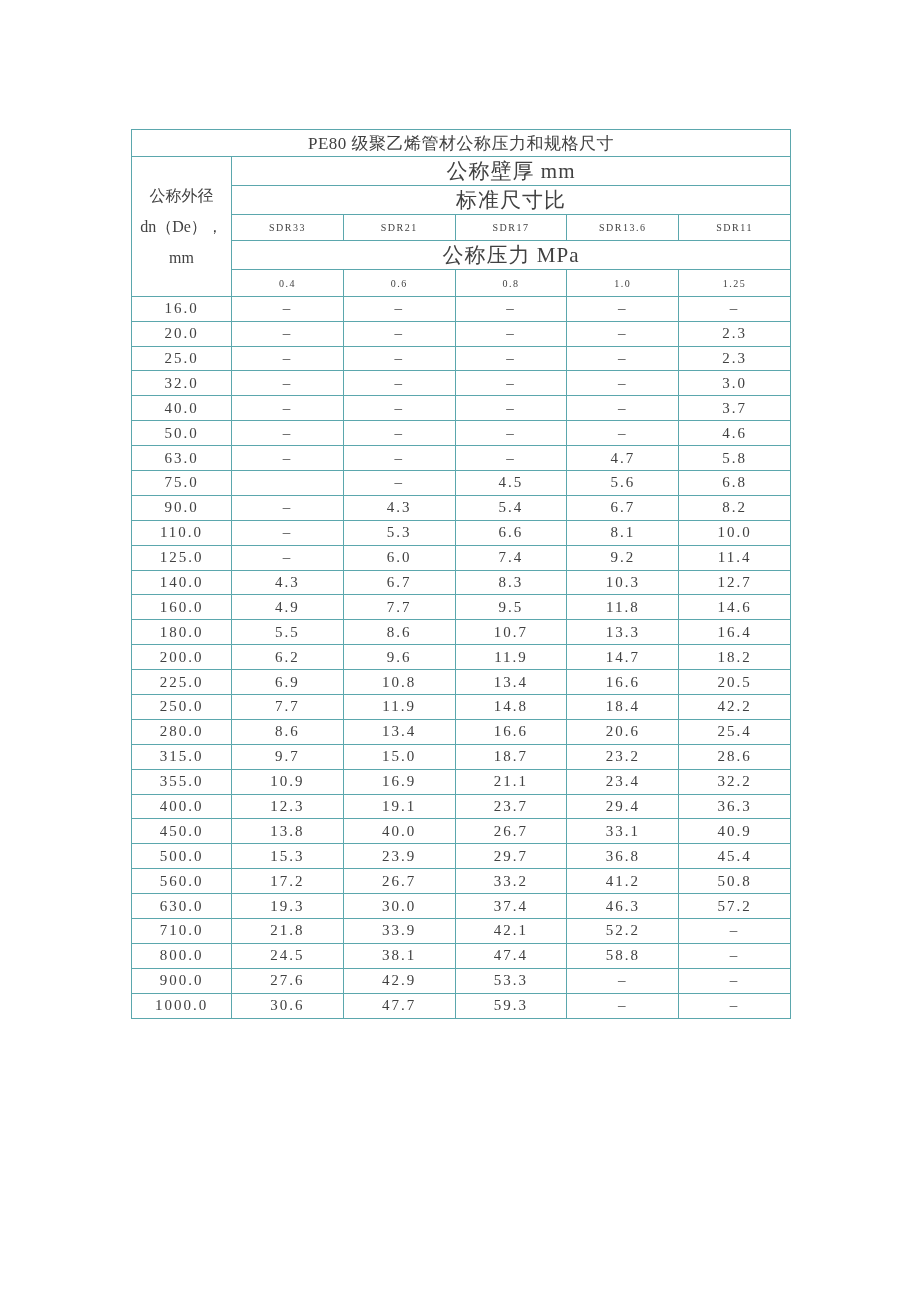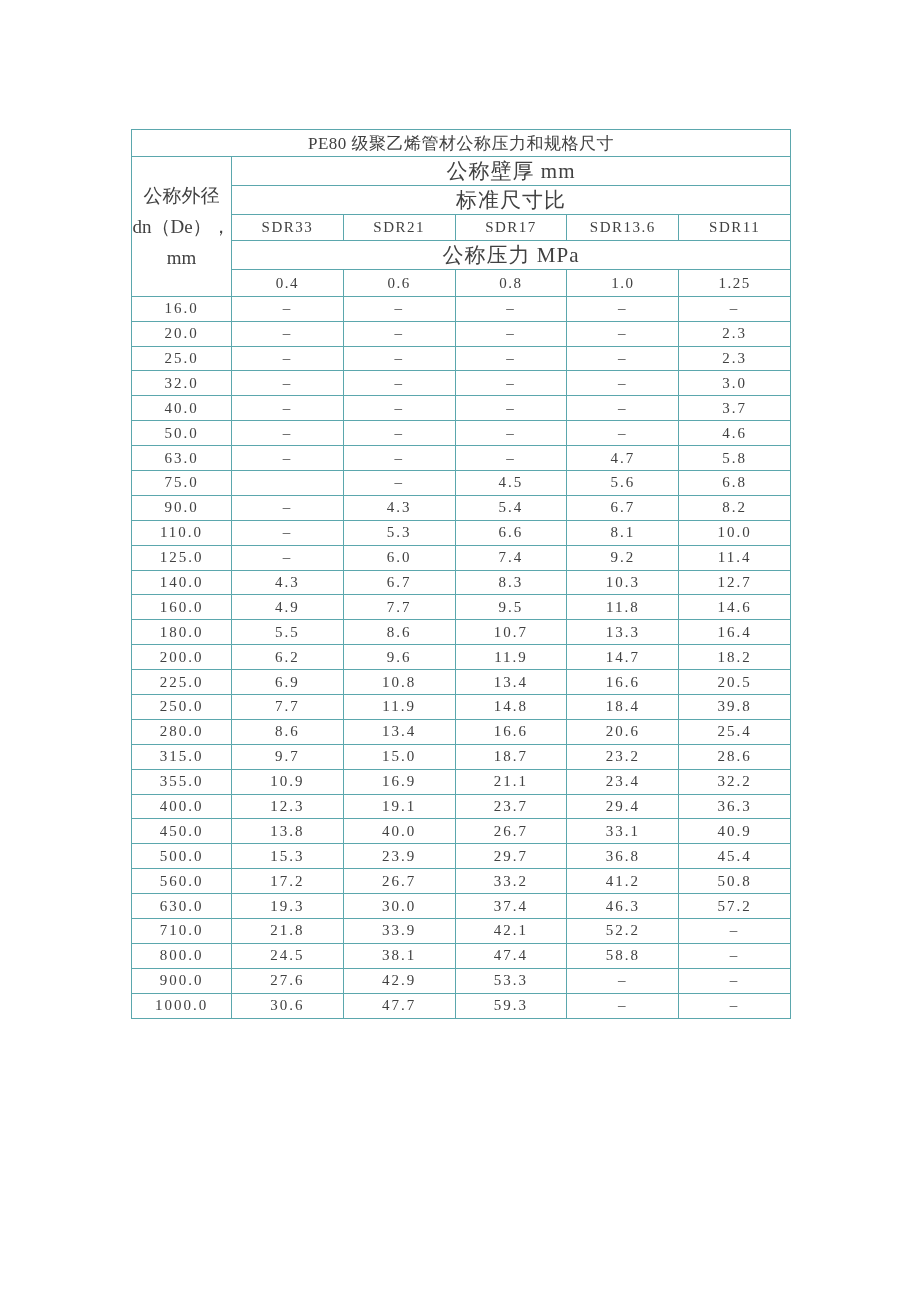--- a/index.html
+++ b/index.html
@@ -39,25 +39,25 @@
     letter-spacing: 0.5px;
   }
   tr.hrow {
     height: 26.4px;
   }
   td.cjk-header {
     font-size: 21px;
     letter-spacing: 1px;
   }
   td.dn-header {
-    font-size: 19px;
+    font-size: 16px;
     line-height: 31px;
   }
   td.num-header {
-    font-size: 15px;
+    font-size: 10px;
     letter-spacing: 1.5px;
   }
   tbody tr {
     height: 24.9px;
   }
   tbody td {
     font-size: 15px;
     letter-spacing: 2px;
   }
 </style>
@@ -235,21 +235,21 @@
           <td>13.4</td>
           <td>16.6</td>
           <td>20.5</td>
         </tr>
         <tr>
           <td>250.0</td>
           <td>7.7</td>
           <td>11.9</td>
           <td>14.8</td>
           <td>18.4</td>
-          <td>39.8</td>
+          <td>42.2</td>
         </tr>
         <tr>
           <td>280.0</td>
           <td>8.6</td>
           <td>13.4</td>
           <td>16.6</td>
           <td>20.6</td>
           <td>25.4</td>
         </tr>
         <tr>

